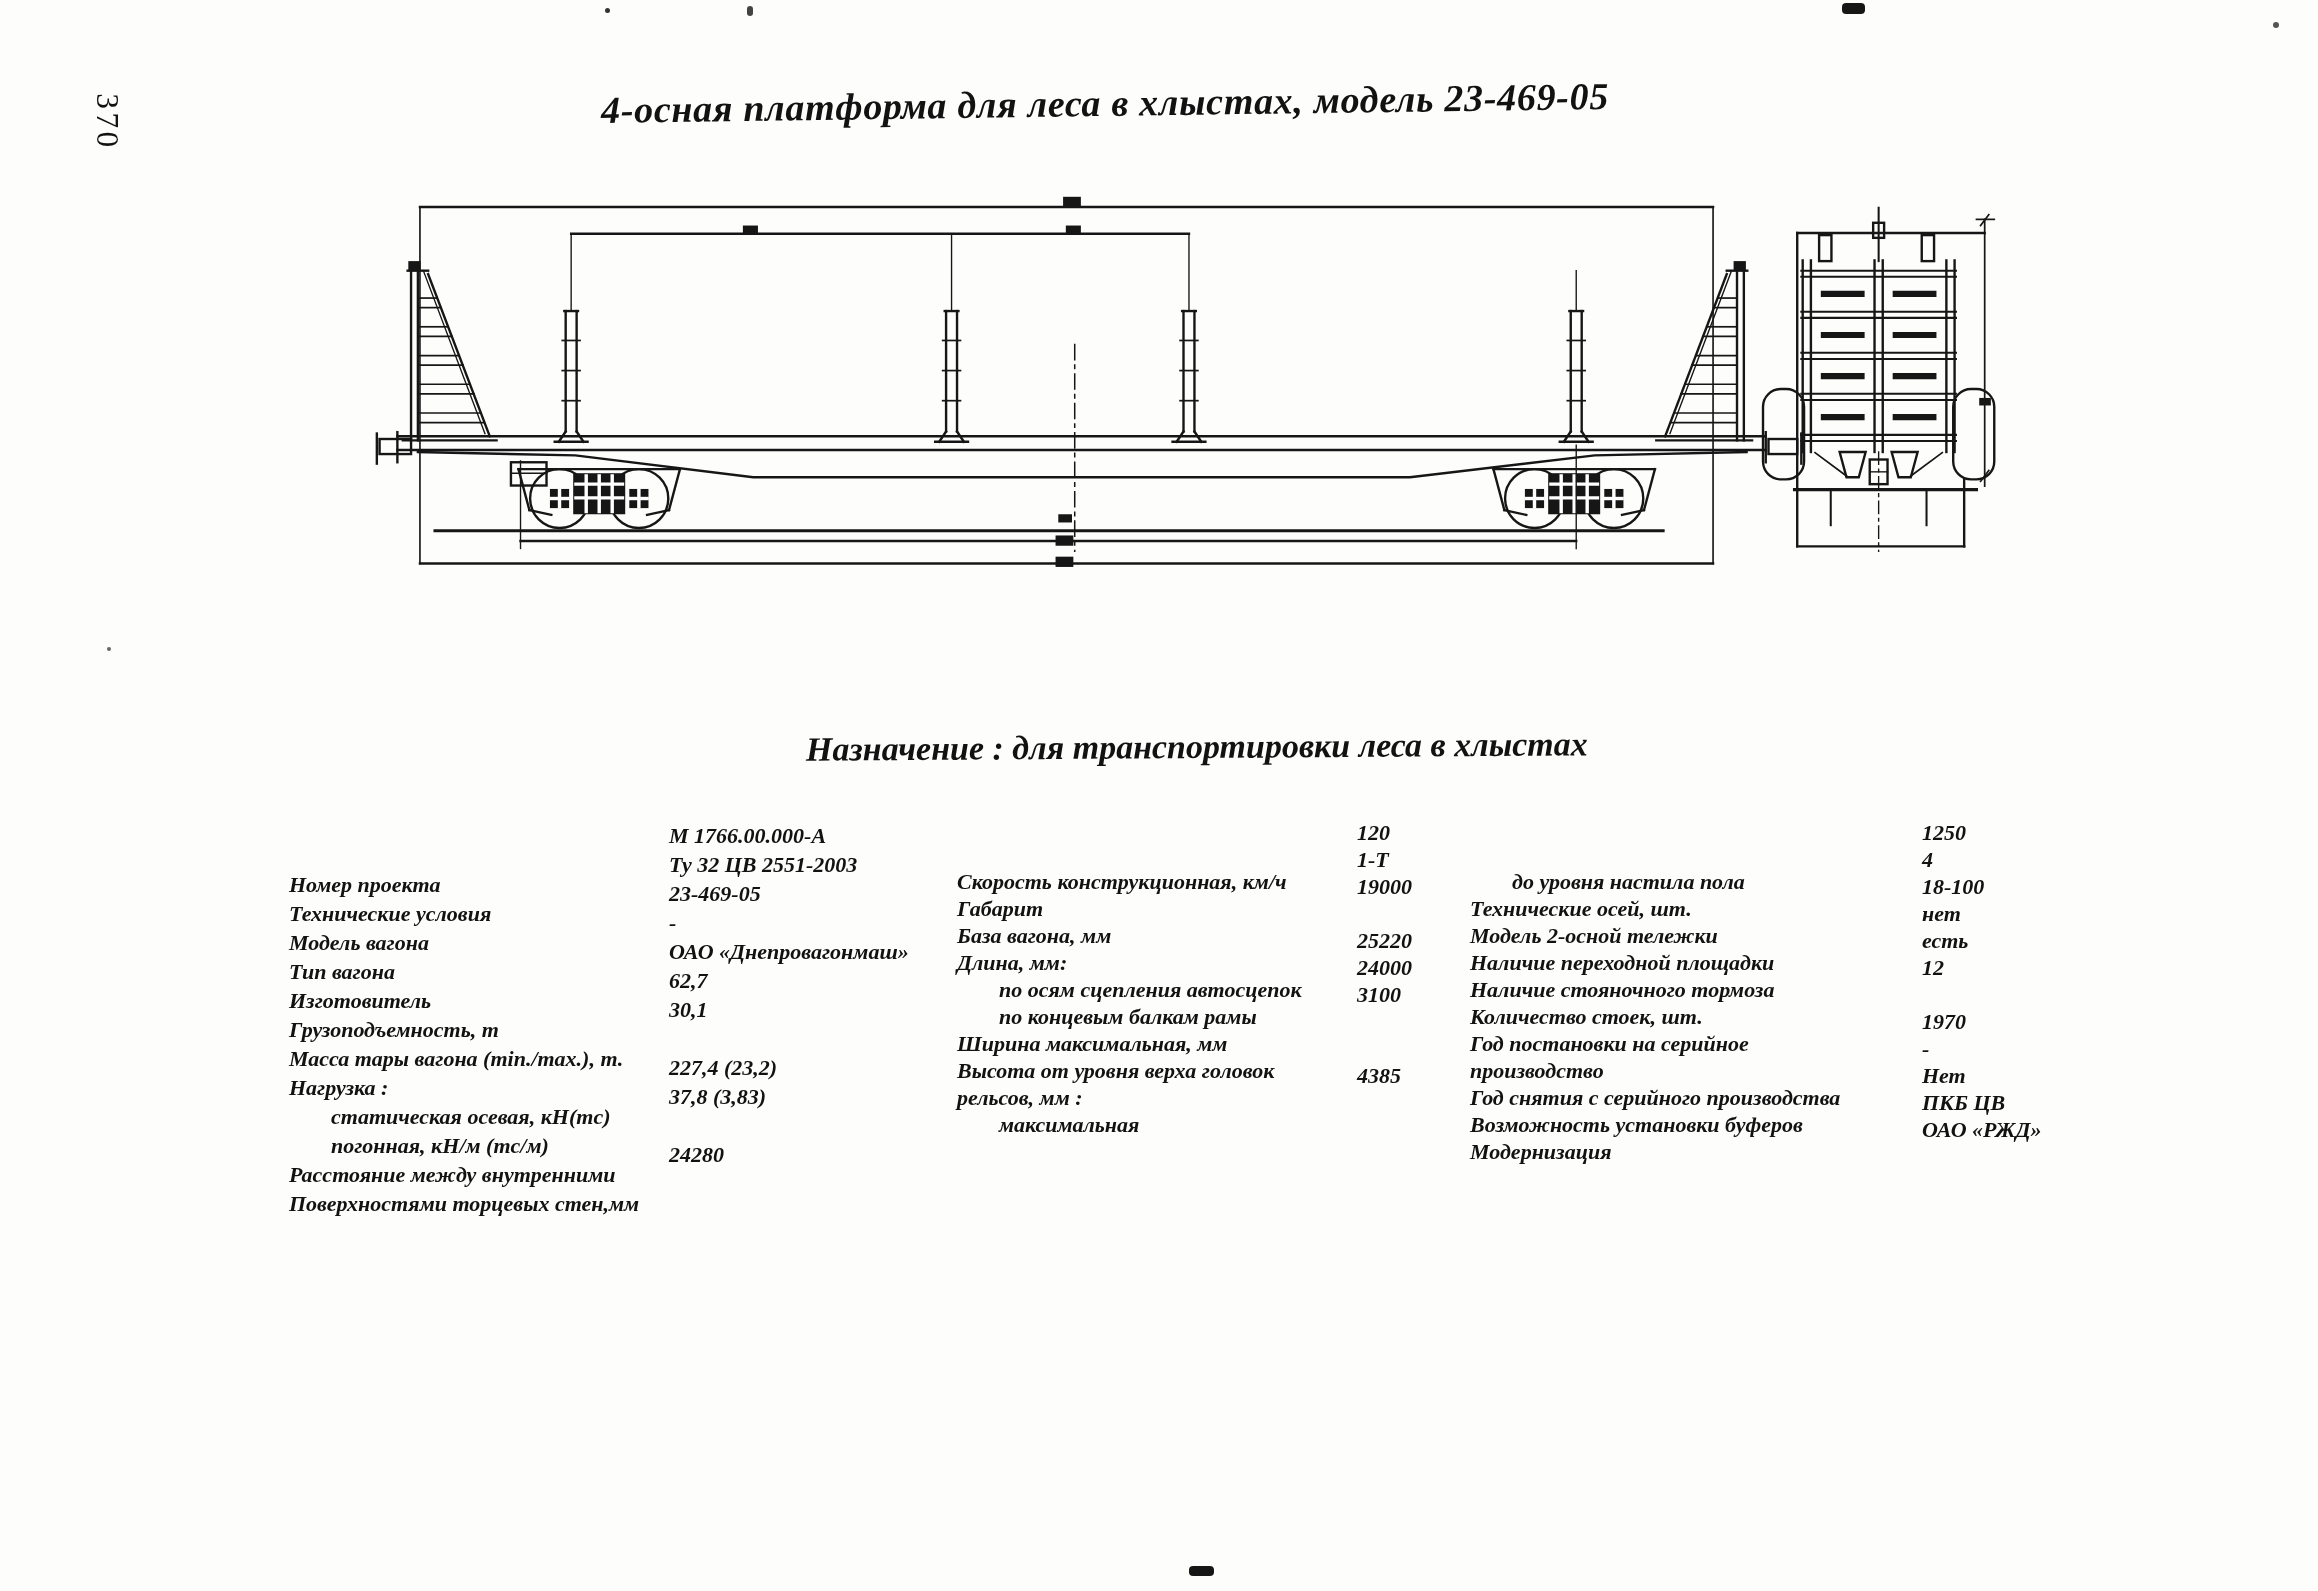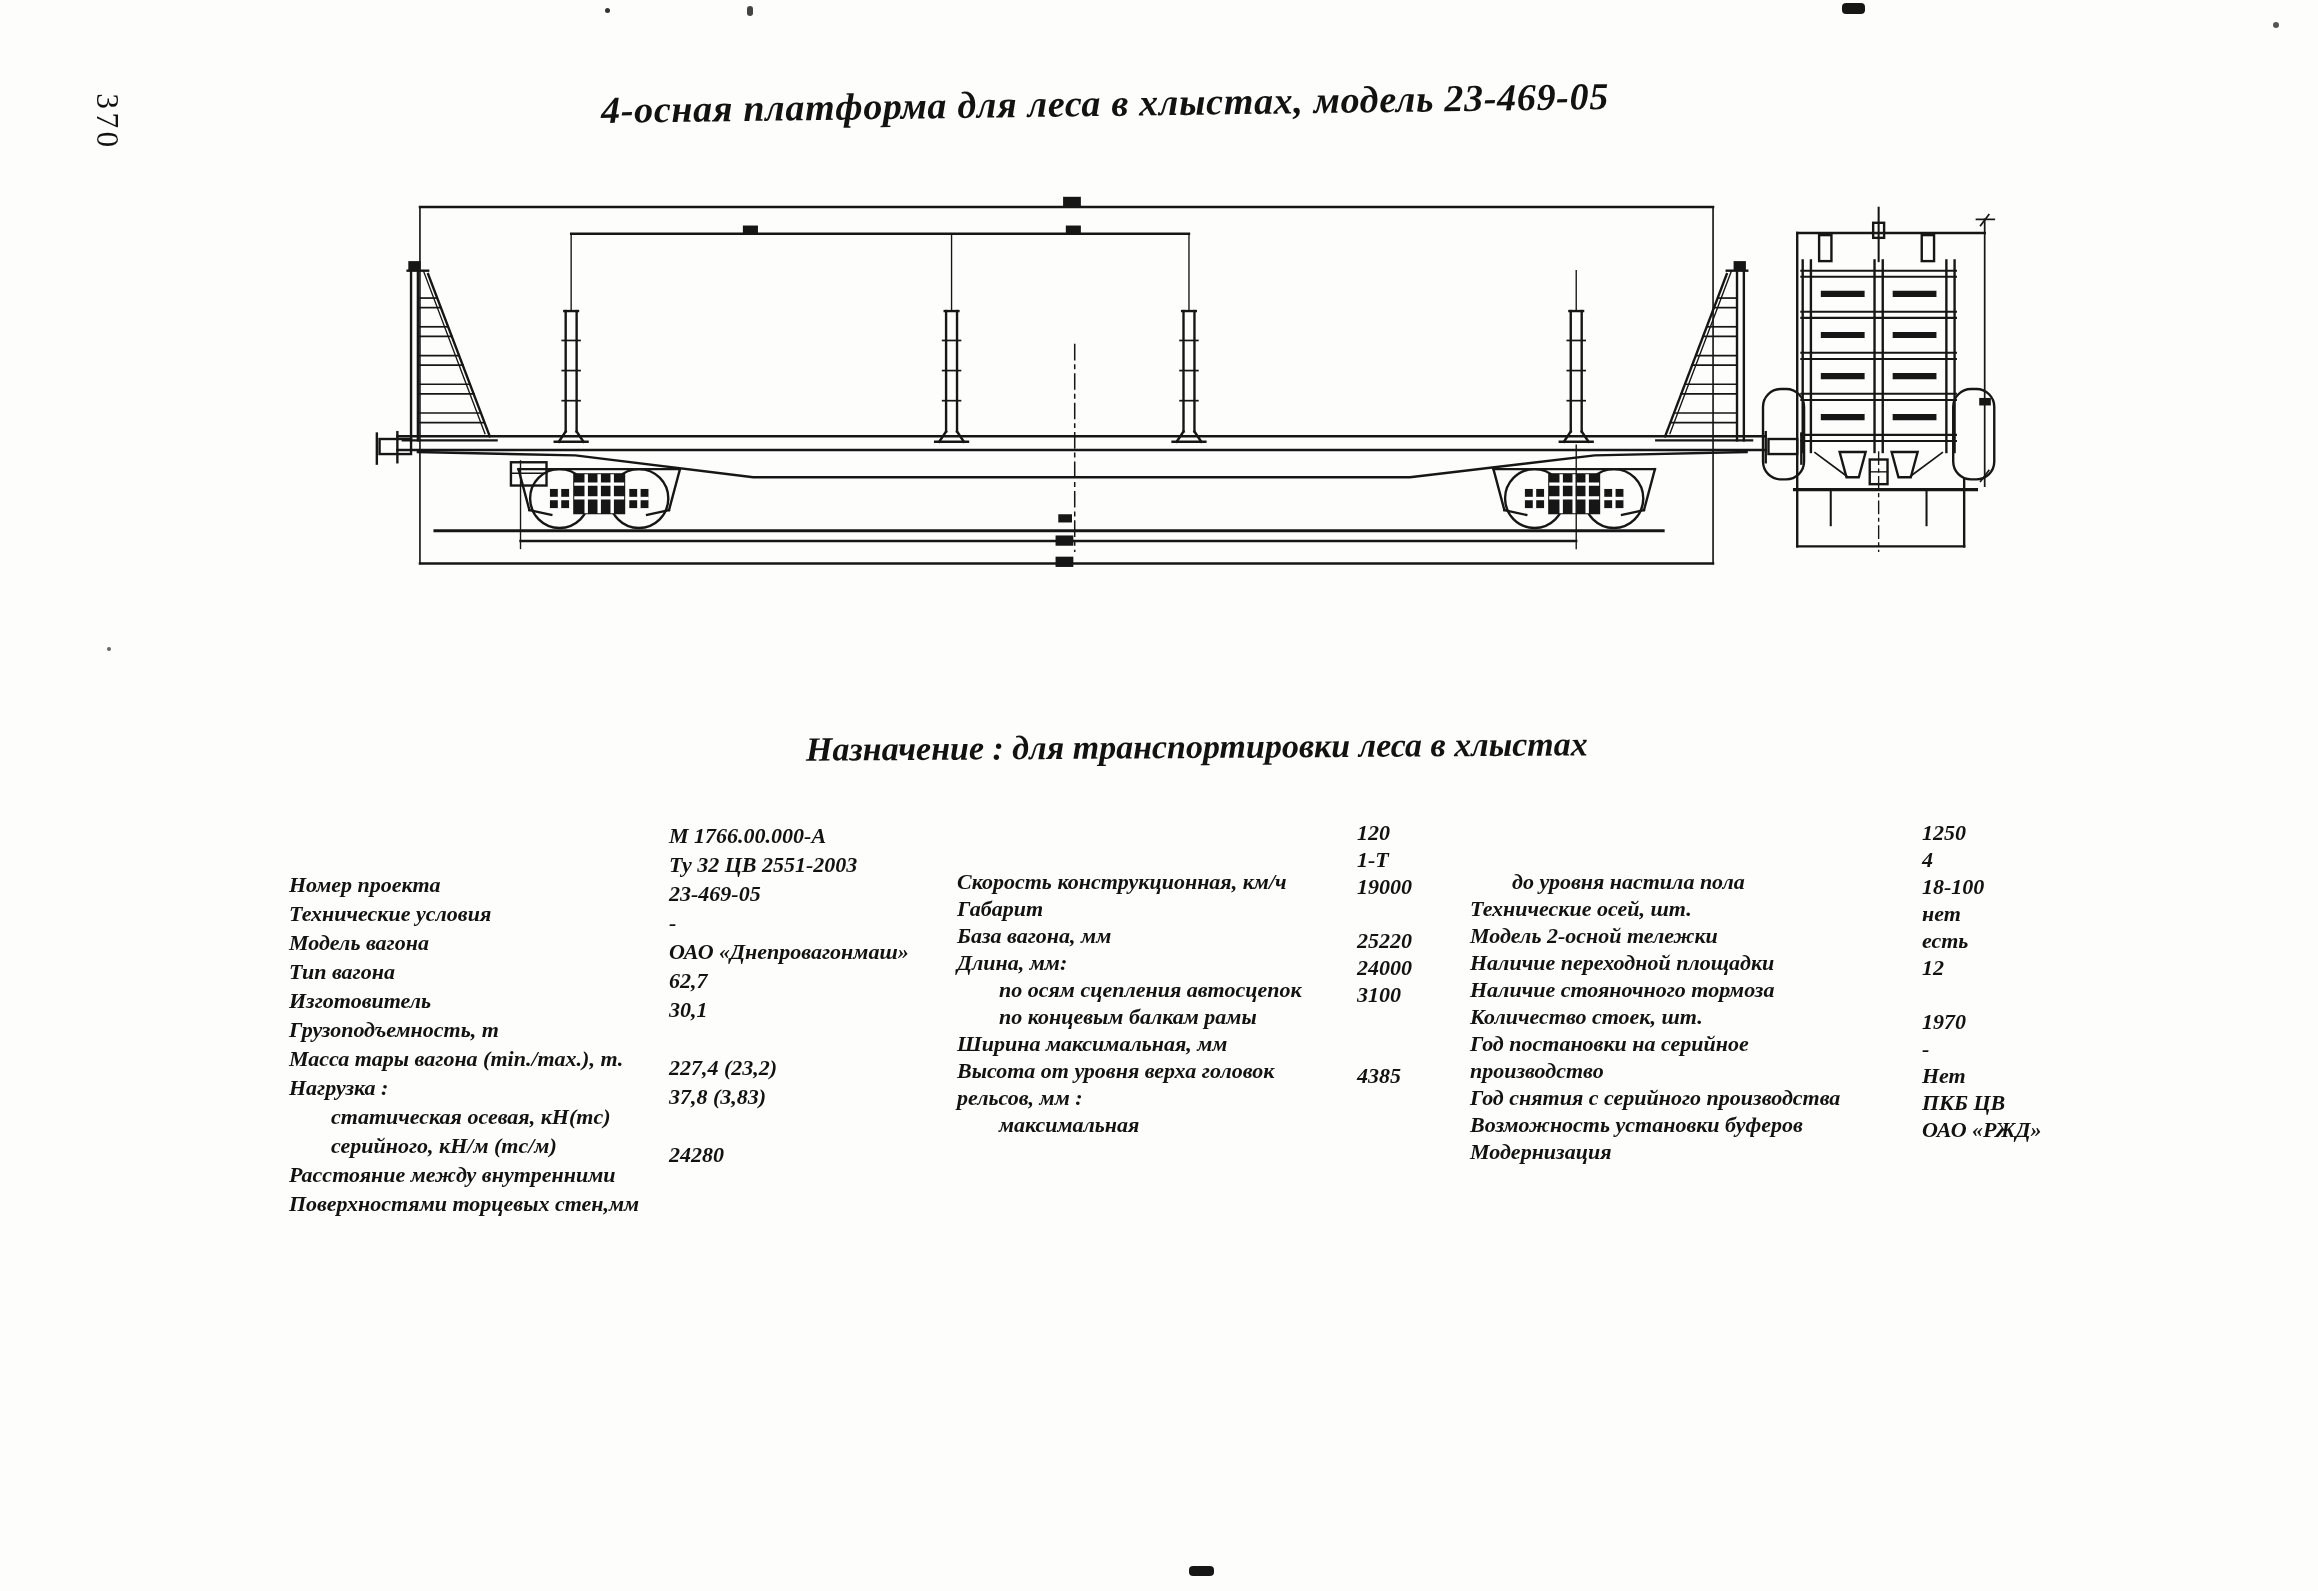--- a/index.html
+++ b/index.html
@@ -310,21 +310,21 @@
         <span class="lab">Нагрузка :</span>
         <span class="val"></span>
       </div>
 
       <div class="row indent">
         <span class="lab">статическая осевая, кН(тс)</span>
         <span class="val">227,4  (23,2)</span>
       </div>
 
       <div class="row indent">
-        <span class="lab">серийного, кН/м (тс/м)</span>
+        <span class="lab">погонная, кН/м (тс/м)</span>
         <span class="val">37,8 (3,83)</span>
       </div>
 
       <div class="row">
         <span class="lab">Расстояние между внутренними</span>
         <span class="val"></span>
       </div>
 
       <div class="row">
         <span class="lab">Поверхностями торцевых стен,мм</span>

